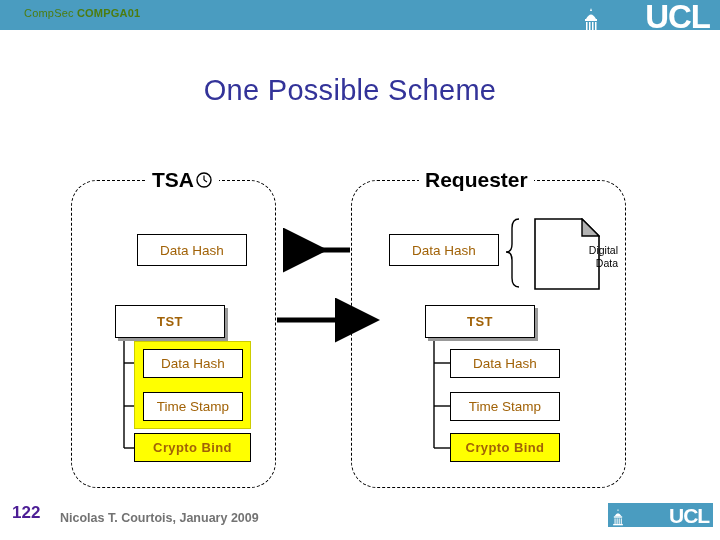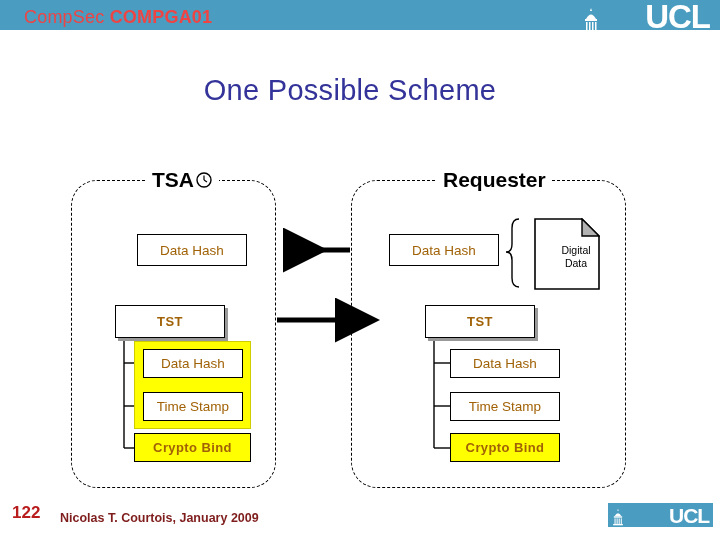--- a/index.html
+++ b/index.html
@@ -18,22 +18,22 @@
   
   #header-band {
     position: absolute;
     left: 0; top: 0;
     width: 720px; height: 30px;
     background: #4a9cc0;
   }
   #header-title {
     position: absolute;
     left: 24px; top: 7px;
-    font-size: 18px;
-    color: #ef4444;
+    font-size: 11px;
+    color: #4d7c0f;
     letter-spacing: 0.2px;
     white-space: nowrap;
   }
   #header-title .bold { font-weight: bold; }
 
   
   .ucl-logo {
     display: flex;
     align-items: flex-end;
     line-height: 1;
@@ -98,21 +98,21 @@
     color: #000000;
     background: #ffffff;
     padding: 0 6px;
     white-space: nowrap;
     display: flex;
     align-items: center;
     gap: 1px;
     justify-content: center;
   }
   #title-tsa { left: 146px; top: 168px; }
-  #title-req { left: 437px; top: 168px; }
+  #title-req { left: 419px; top: 168px; }
 
   
   .box {
     position: absolute;
     border: 1.4px solid #000000;
     background: #ffffff;
     box-sizing: border-box;
     display: flex;
     align-items: center;
     justify-content: center;
@@ -151,40 +151,40 @@
   
   #digital-data {
     position: absolute;
     left: 534px; top: 218px;
     width: 66px; height: 72px;
   }
   #digital-data-label {
     position: absolute;
     left: 534px; top: 244px;
     width: 84px;
-    text-align: center;
+    text-align: right;
     font-size: 10.5px;
     line-height: 13px;
     color: #000000;
   }
 
   
   #footer-page {
     position: absolute;
     left: 12px; top: 503px;
     font-size: 17px;
     font-weight: bold;
-    color: #b91c1c;
+    color: #4c1d95;
   }
   #footer-credit {
     position: absolute;
     left: 60px; top: 511px;
     font-size: 12.5px;
     font-weight: bold;
-    color: #7f1d1d;
+    color: #737373;
     white-space: nowrap;
   }
 </style>
 </head>
 <body>
 
 <div id="header-band"></div>
 
 <div id="header-title"><span>CompSec </span><span class="bold">COMPGA01</span></div>
 

